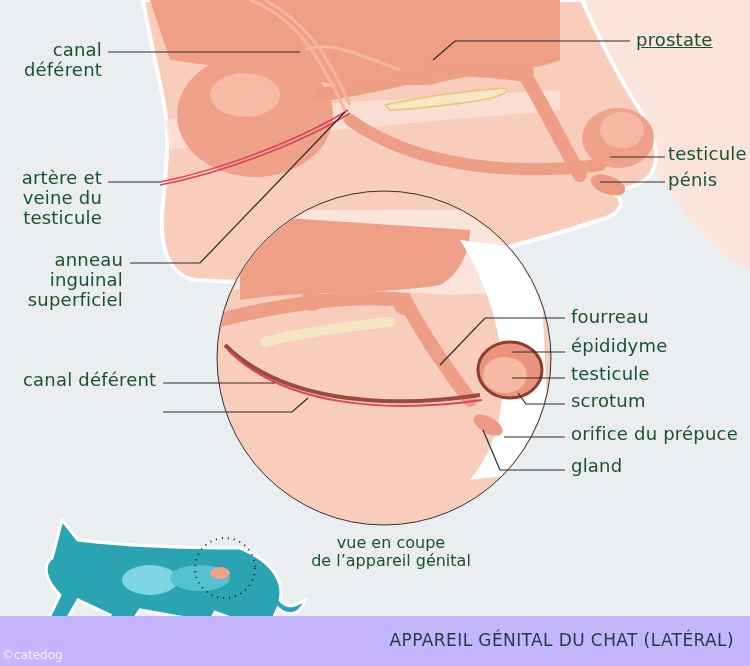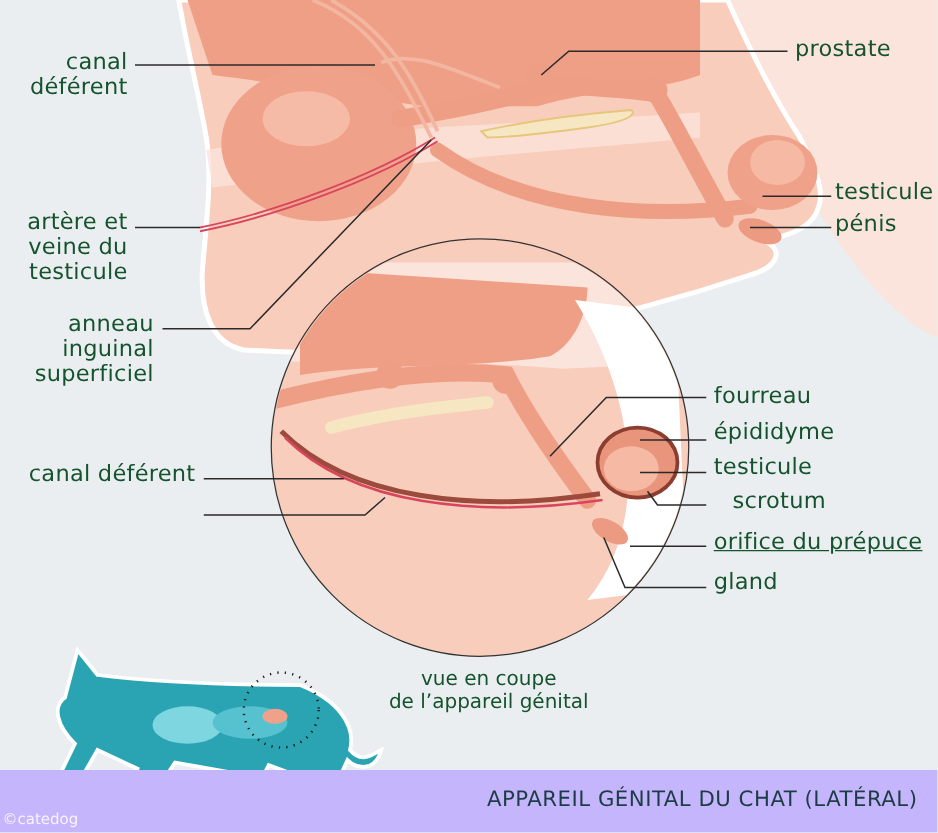--- a/index.html
+++ b/index.html
@@ -95,30 +95,30 @@
   </svg>
 
   <div class="label right multi" style="right:648px; top:40px;">canal
 déférent</div>
   <div class="label right multi" style="right:648px; top:168px;margin-left:48px;">artère et
 veine du
 testicule</div>
   <div class="label right multi" style="right:627px; top:250px;">anneau
 inguinal
 superficiel</div>
-  <div class="label" style="left:636px; top:30px;">prostate</div>
+  <div class="label" style="left:636px; top:30px;text-decoration:underline;">prostate</div>
   <div class="label" style="left:668px; top:144px;">testicule</div>
   <div class="label" style="left:668px; top:170px;">pénis</div>
 
   <div class="label" style="left:23px; top:370px;">canal déférent</div>
   <div class="label" style="left:571px; top:307px;">fourreau</div>
   <div class="label" style="left:571px; top:336px;">épididyme</div>
   <div class="label" style="left:571px; top:364px;">testicule</div>
-  <div class="label" style="left:571px; top:391px;margin-left:15px;">scrotum</div>
-  <div class="label" style="left:571px; top:424px;text-decoration:underline;">orifice du prépuce</div>
+  <div class="label" style="left:571px; top:391px;">scrotum</div>
+  <div class="label" style="left:571px; top:424px;">orifice du prépuce</div>
   <div class="label" style="left:571px; top:456px;">gland</div>
 
   <div class="caption">vue en coupe
 de l’appareil génital</div>
 
   <div class="footer">
     <div class="footer-title">APPAREIL GÉNITAL DU CHAT (LATÉRAL)</div>
   </div>
   <div class="copyright">©catedog</div>
 </div>

